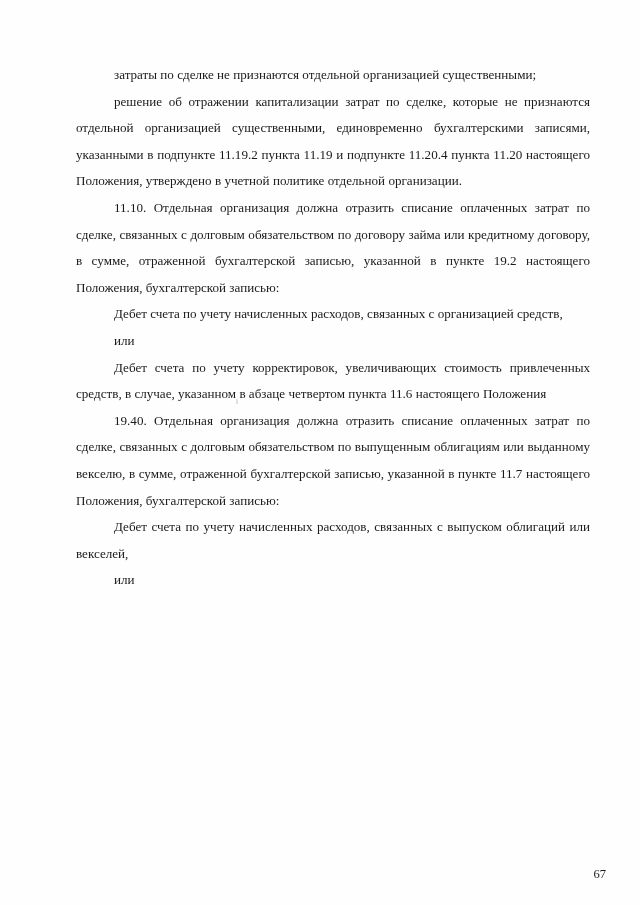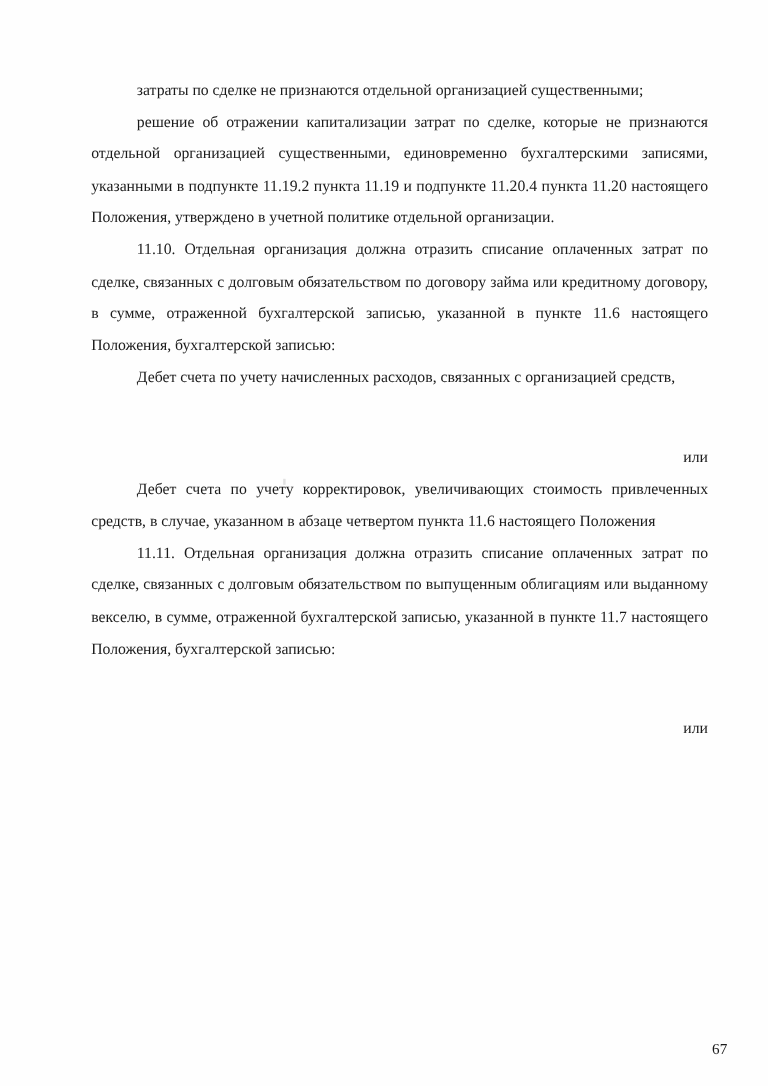--- a/index.html
+++ b/index.html
@@ -27,22 +27,21 @@
     line-height: 26.6px;
     text-align: justify;
     text-justify: inter-word;
   }
   .para {
     margin: 0;
     text-indent: 38px;
     text-align: justify;
   }
   .para.left {
-    text-align: right;
-    margin-top: 40px;
+    text-align: left;
   }
   .page-number {
     position: absolute;
     right: 34px;
     bottom: 24px;
     font-size: 12.6px;
     line-height: 14px;
     text-align: right;
   }
   
@@ -57,31 +56,32 @@
 <body>
 
 <div class="page">
 
   <div class="doc-body">
 
     <p class="para">затраты по сделке не признаются отдельной организацией существенными;</p>
 
     <p class="para">решение об отражении капитализации затрат по сделке, которые не признаются отдельной организацией существенными, единовременно бухгалтерскими записями, указанными в подпункте 11.19.2 пункта 11.19 и подпункте 11.20.4 пункта 11.20 настоящего Положения, утверждено в учетной политике отдельной организации.</p>
 
-    <p class="para">11.10. Отдельная организация должна отразить списание оплаченных затрат по сделке, связанных с долговым обязательством по договору займа или кредитному договору, в сумме, отраженной бухгалтерской записью, указанной в пункте 11.6 настоящего Положения, бухгалтерской записью:</p>
+    <p class="para">11.10. Отдельная организация должна отразить списание оплаченных затрат по сделке, связанных с долговым обязательством по договору займа или кредитному договору, в сумме, отраженной бухгалтерской записью, указанной в пункте 19.2 настоящего Положения, бухгалтерской записью:</p>
 
     <p class="para">Дебет счета по учету начисленных расходов, связанных с организацией средств,</p>
 
     <p class="para left">или</p>
 
     <p class="para">Дебет счета по учету корректировок, увеличивающих стоимость привлеченных средств, в случае, указанном в абзаце четвертом пункта 11.6 настоящего Положения</p>
 
 
-    <p class="para">11.11. Отдельная организация должна отразить списание оплаченных затрат по сделке, связанных с долговым обязательством по выпущенным облигациям или выданному векселю, в сумме, отраженной бухгалтерской записью, указанной в пункте 11.7 настоящего Положения, бухгалтерской записью:</p>
+    <p class="para">19.40. Отдельная организация должна отразить списание оплаченных затрат по сделке, связанных с долговым обязательством по выпущенным облигациям или выданному векселю, в сумме, отраженной бухгалтерской записью, указанной в пункте 11.7 настоящего Положения, бухгалтерской записью:</p>
 
+    <p class="para">Дебет счета по учету начисленных расходов, связанных с выпуском облигаций или векселей,</p>
 
     <p class="para left">или</p>
 
 
   </div>
 
   <div class="speck s1"></div>
 
   <div class="page-number">67</div>
 

